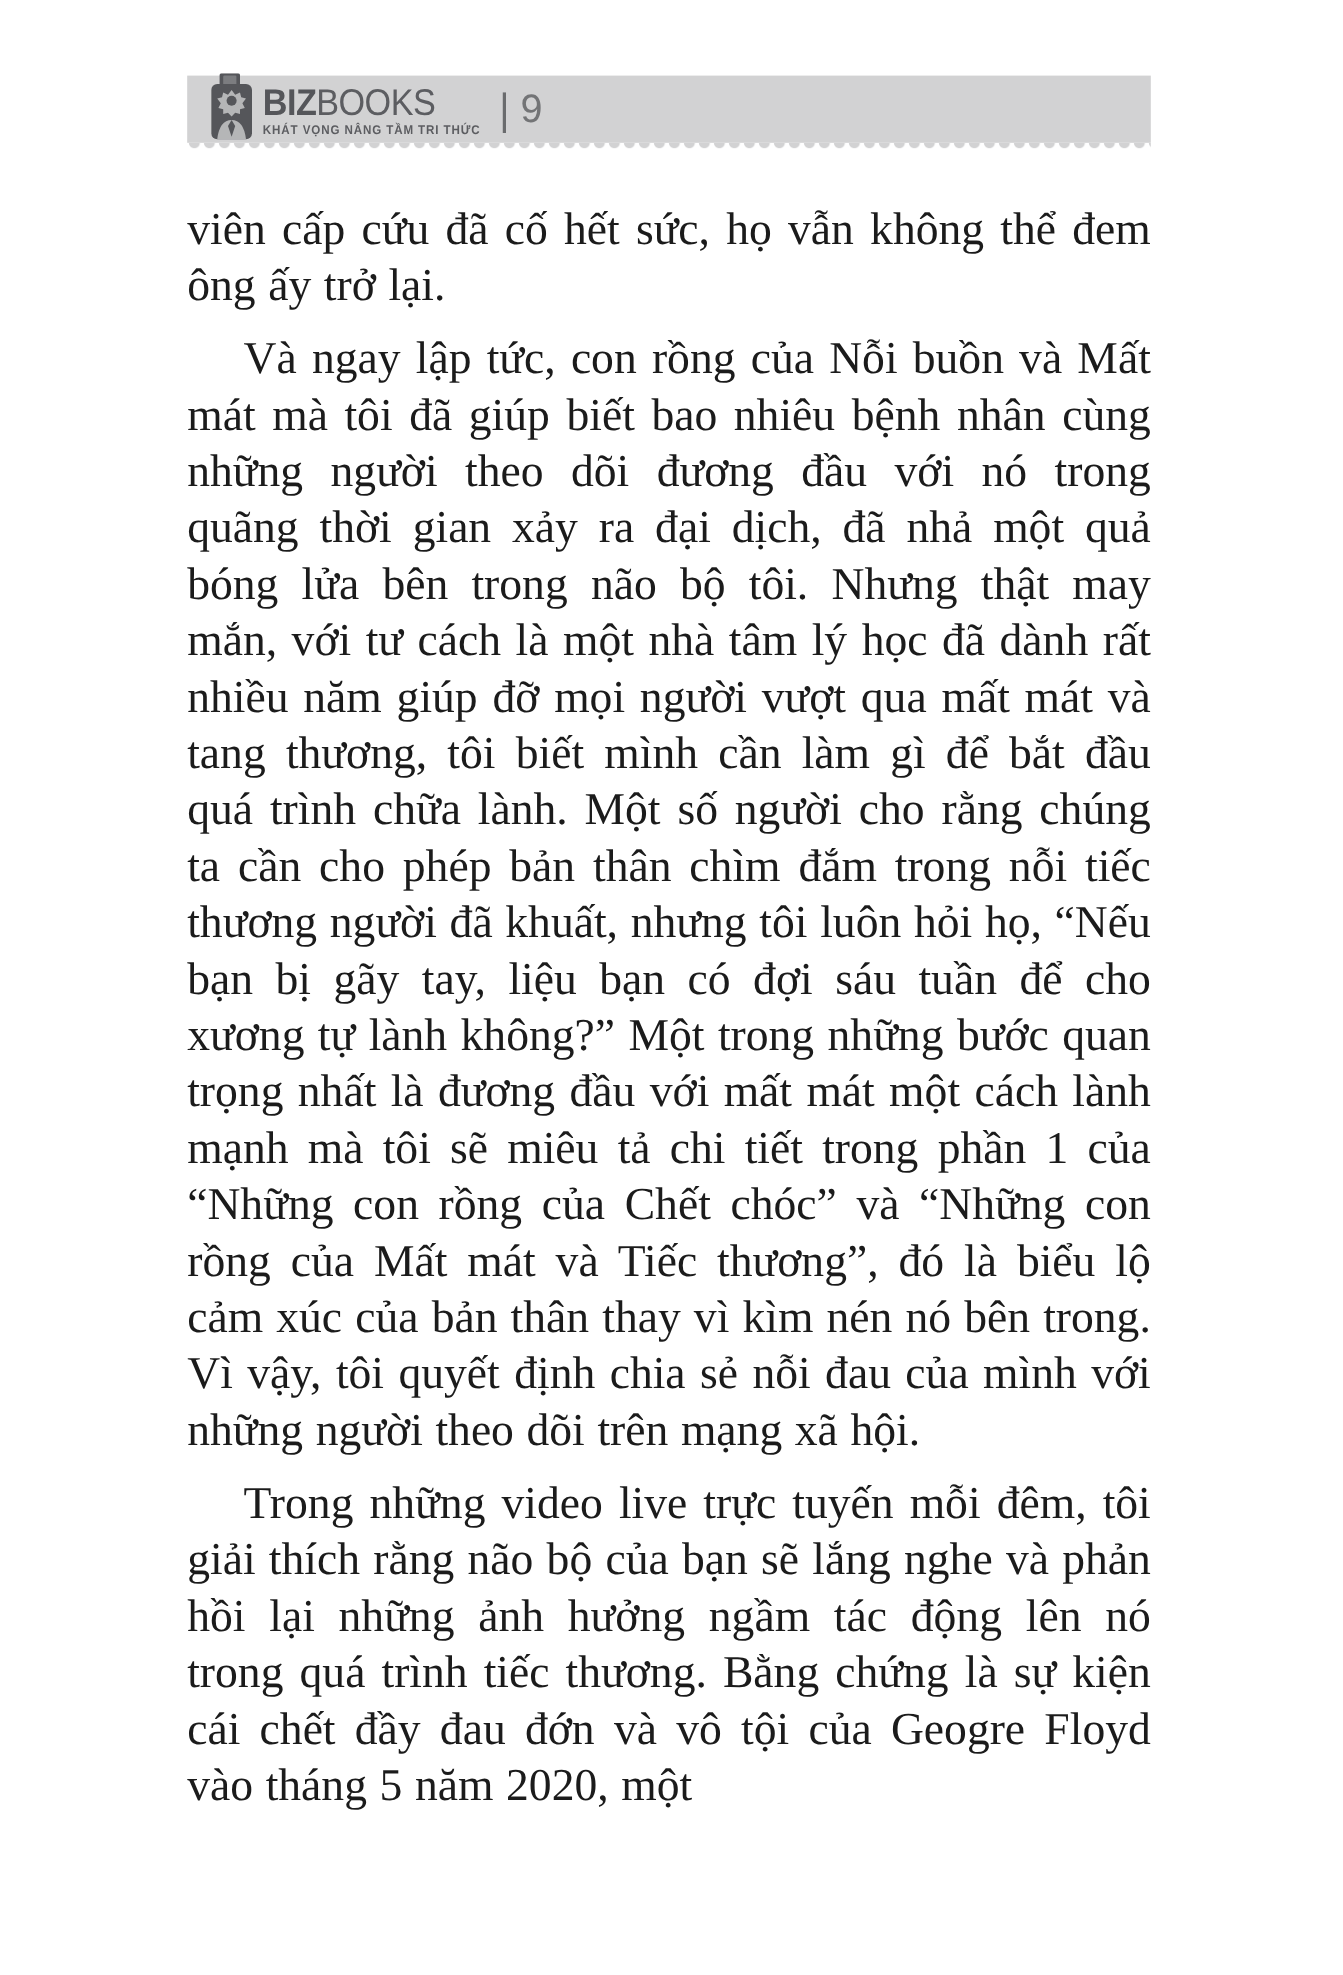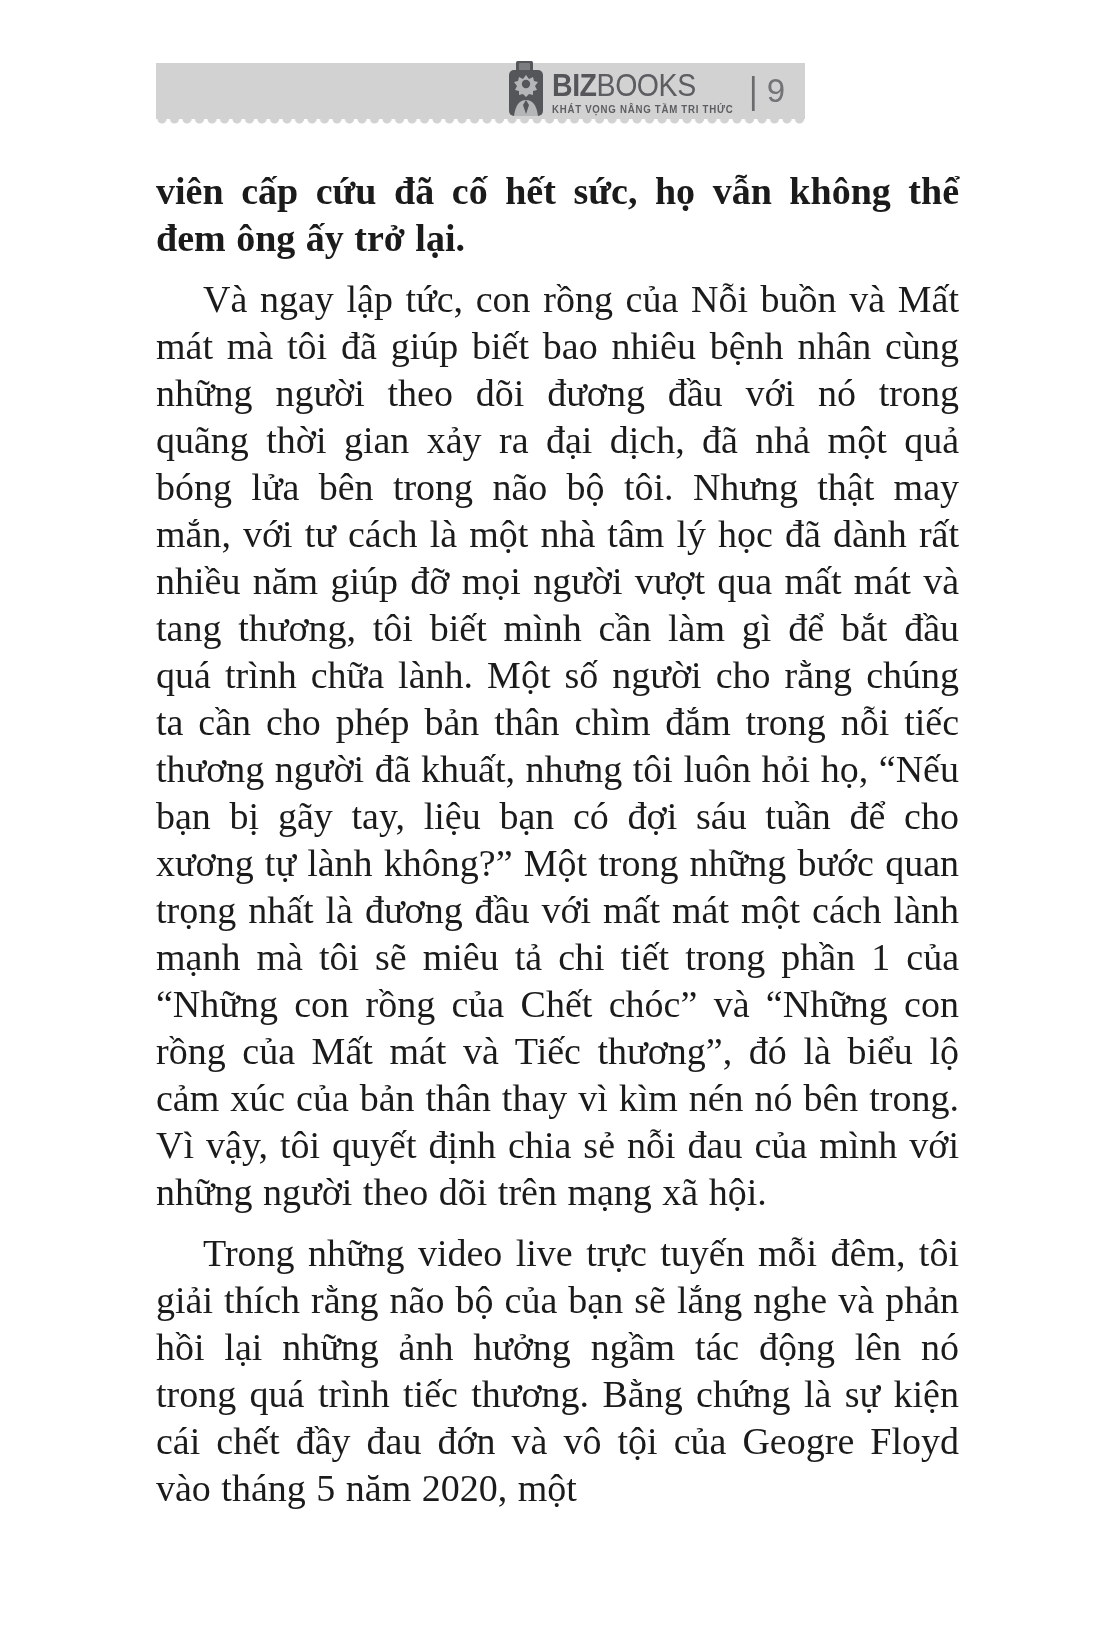--- a/index.html
+++ b/index.html
@@ -10,26 +10,26 @@
     position: relative;
     overflow: hidden;
     font-family: "Liberation Serif", "DejaVu Serif", serif;
   }
 
   
   .header-band {
     position: absolute;
     left: 156px;
     top: 63px;
-    width: 649px;
+    width: 803px;
     height: 56px;
     background: #d2d2d3;
     display: flex;
     align-items: center;
-    justify-content: flex-end;
+    justify-content: flex-start;
     padding: 0 16px 0 20px;
   }
   .header-band .perf-bottom {
     position: absolute;
     left: 0;
     right: 0;
     bottom: -6px;
     height: 6px;
     background-image: radial-gradient(circle at 6px 0px, #d2d2d3 4.2px, rgba(0,0,0,0) 4.9px);
     background-size: 12.5px 6px;
@@ -92,21 +92,21 @@
     color: #1b1b1b;
   }
   .page-text p {
     font-size: 38px;
     line-height: 47px;
     text-align: justify;
     text-indent: 47px;
     margin-bottom: 14px;
     word-spacing: 1px;
   }
-  .page-text p.no-indent { text-indent: 0; font-weight: bold; }
+  .page-text p.no-indent { text-indent: 0; }
 </style>
 </head>
 <body>
 
 <div class="header-band">
   <div class="logo-lockup">
     <svg class="logo-badge" width="34" height="56" viewBox="0 0 34 56" xmlns="http://www.w3.org/2000/svg">
 
       <rect x="7" y="0" width="17" height="12" rx="1.5" fill="#55565a"></rect>
       <rect x="10" y="2" width="11" height="8" rx="1" fill="#7c7d80"></rect>

